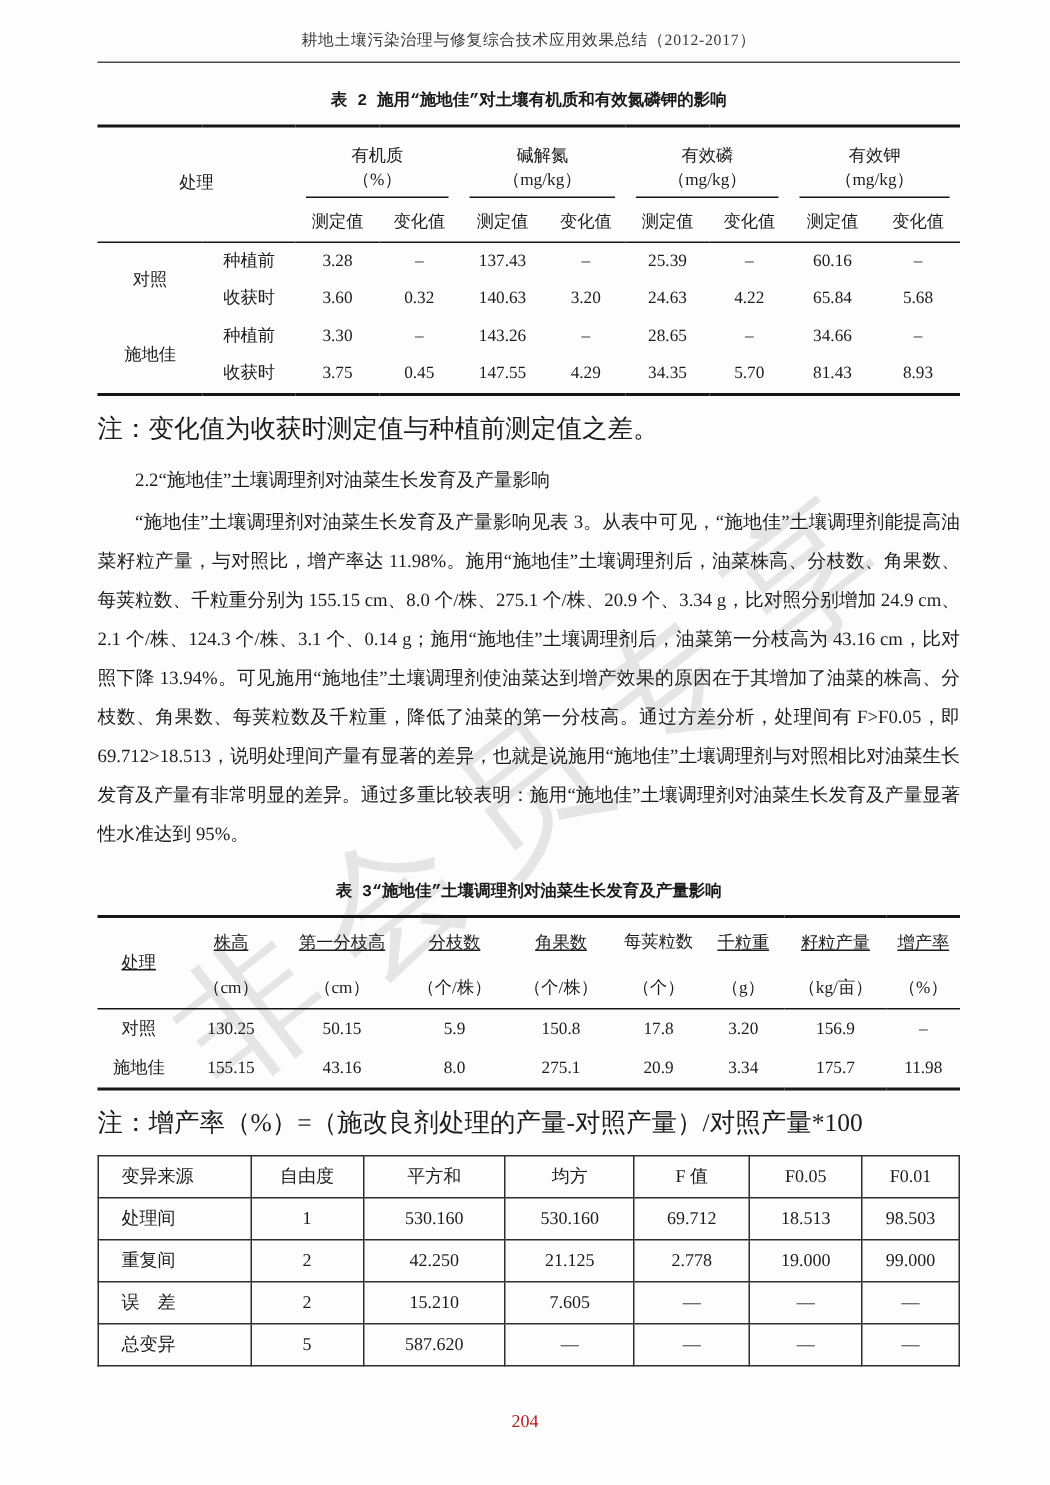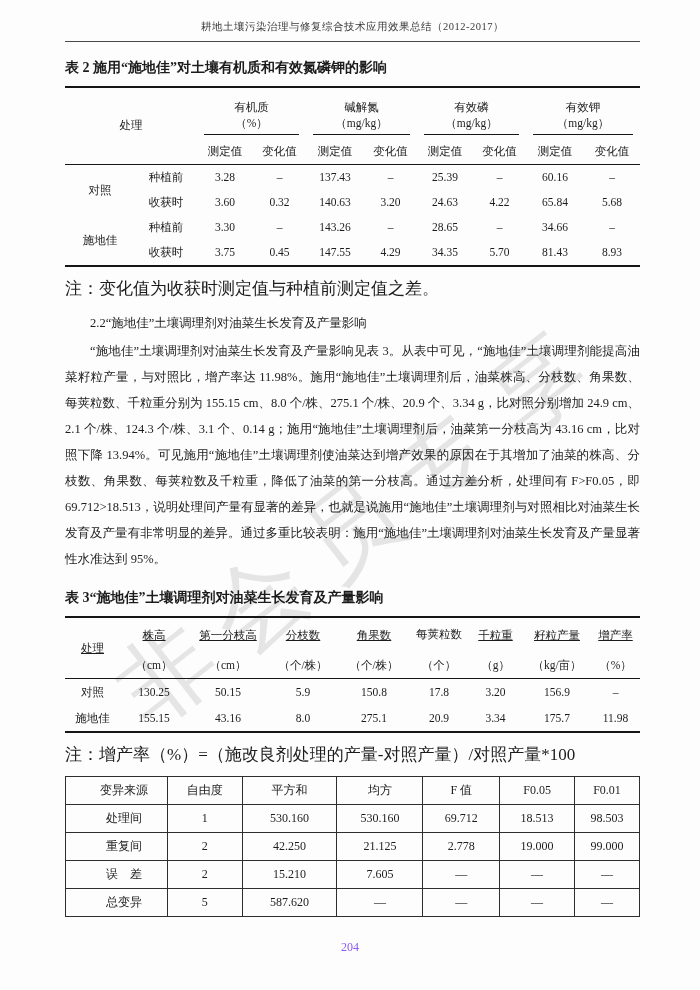--- a/index.html
+++ b/index.html
@@ -10,22 +10,23 @@
     font-family:"Liberation Serif","DejaVu Serif",serif;
     color:#1c1c1c;
     overflow:hidden;
   }
   .content{position:relative;z-index:2;padding:20px 60px 0 65px;}
   .running-head{
     text-align:center;font-size:10.5px;color:#3a3a3a;letter-spacing:0.5px;
     padding-bottom:7px;border-bottom:1.6px solid #4a4a4a;
   }
   .tbl-title{
-    font-weight:bold;font-size:14px;
+    text-align:center;font-weight:bold;font-size:11px;
     margin:17px 0 0 0;
+    font-family:Liberation Mono, monospace;
   }
   
   table.booktabs{
     border-collapse:collapse;width:100%;
     border-top:2px solid #161616;border-bottom:2px solid #161616;
     font-size:11.5px;margin-top:9px;
   }
   table.booktabs td{text-align:center;padding:0;line-height:1.25;}
   .t2 .grp-row td{height:26px;vertical-align:bottom;padding-bottom:2px;}
   .t2 .unit-row td{height:22px;vertical-align:top;}
@@ -46,25 +47,25 @@
     text-align:justify;text-indent:2em;
   }
   
   table.grid{
     border-collapse:collapse;width:100%;margin-top:10px;
     font-size:12px;
   }
   table.grid td{
     border:1.1px solid #2e2e2e;height:27px;text-align:center;padding:0;
   }
-  table.grid td:first-child{text-align:center;padding-left:15px;font-family:Liberation Mono, monospace;}
+  table.grid td:first-child{text-align:left;padding-left:15px;font-family:Liberation Mono, monospace;}
   
   .page-num{
     position:absolute;left:0;right:0;top:940px;z-index:2;
-    text-align:center;font-size:12px;color:#8b5cf6;
+    text-align:center;font-size:12px;color:#b91c1c;
   }
   .watermark{
     position:absolute;z-index:1;left:130px;top:640px;
     transform:rotate(-38deg);transform-origin:left center;
     font-size:95px;letter-spacing:22px;white-space:nowrap;
     color:#c6c6c6;opacity:0.42;pointer-events:none;
     font-family:"Liberation Sans","DejaVu Sans",sans-serif;
   }
 </style>
 </head>

